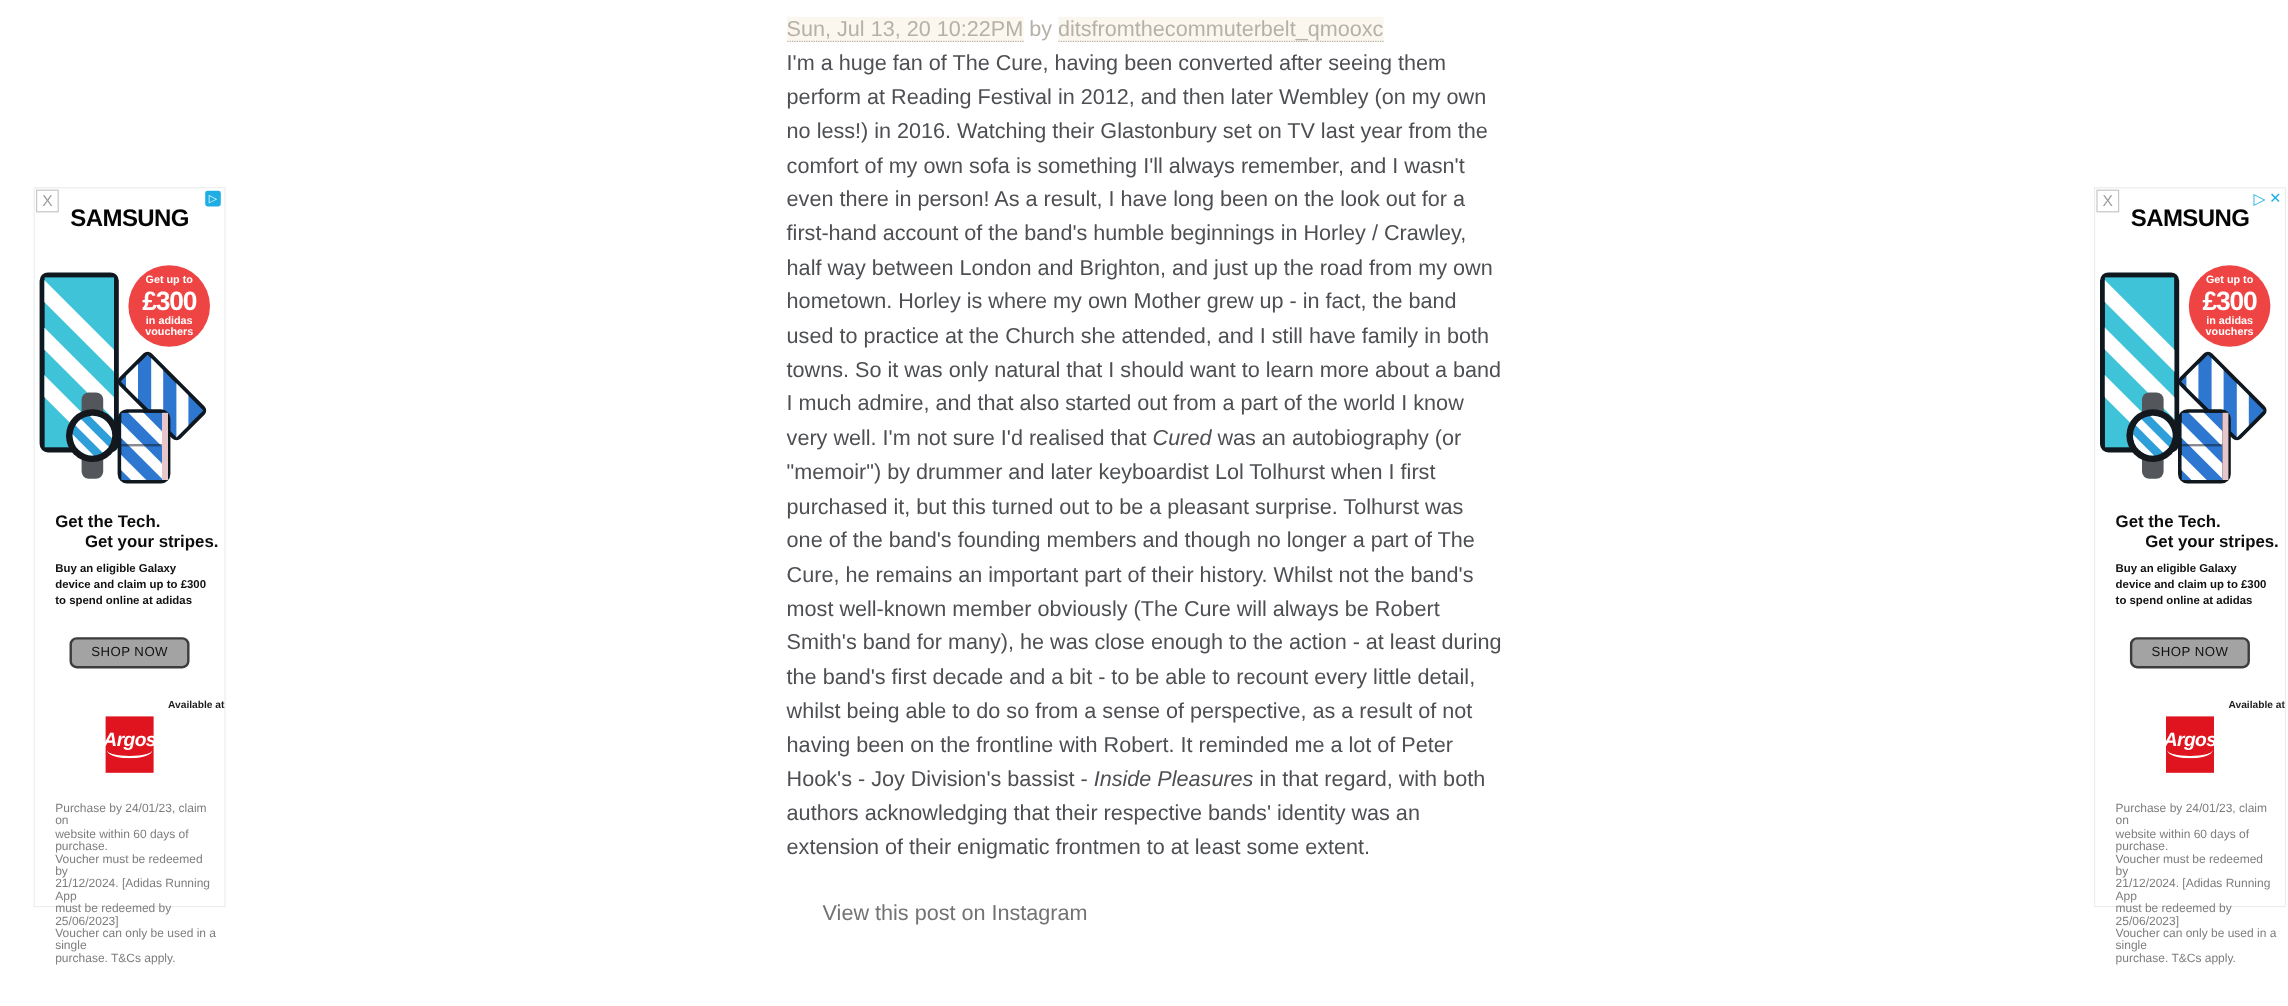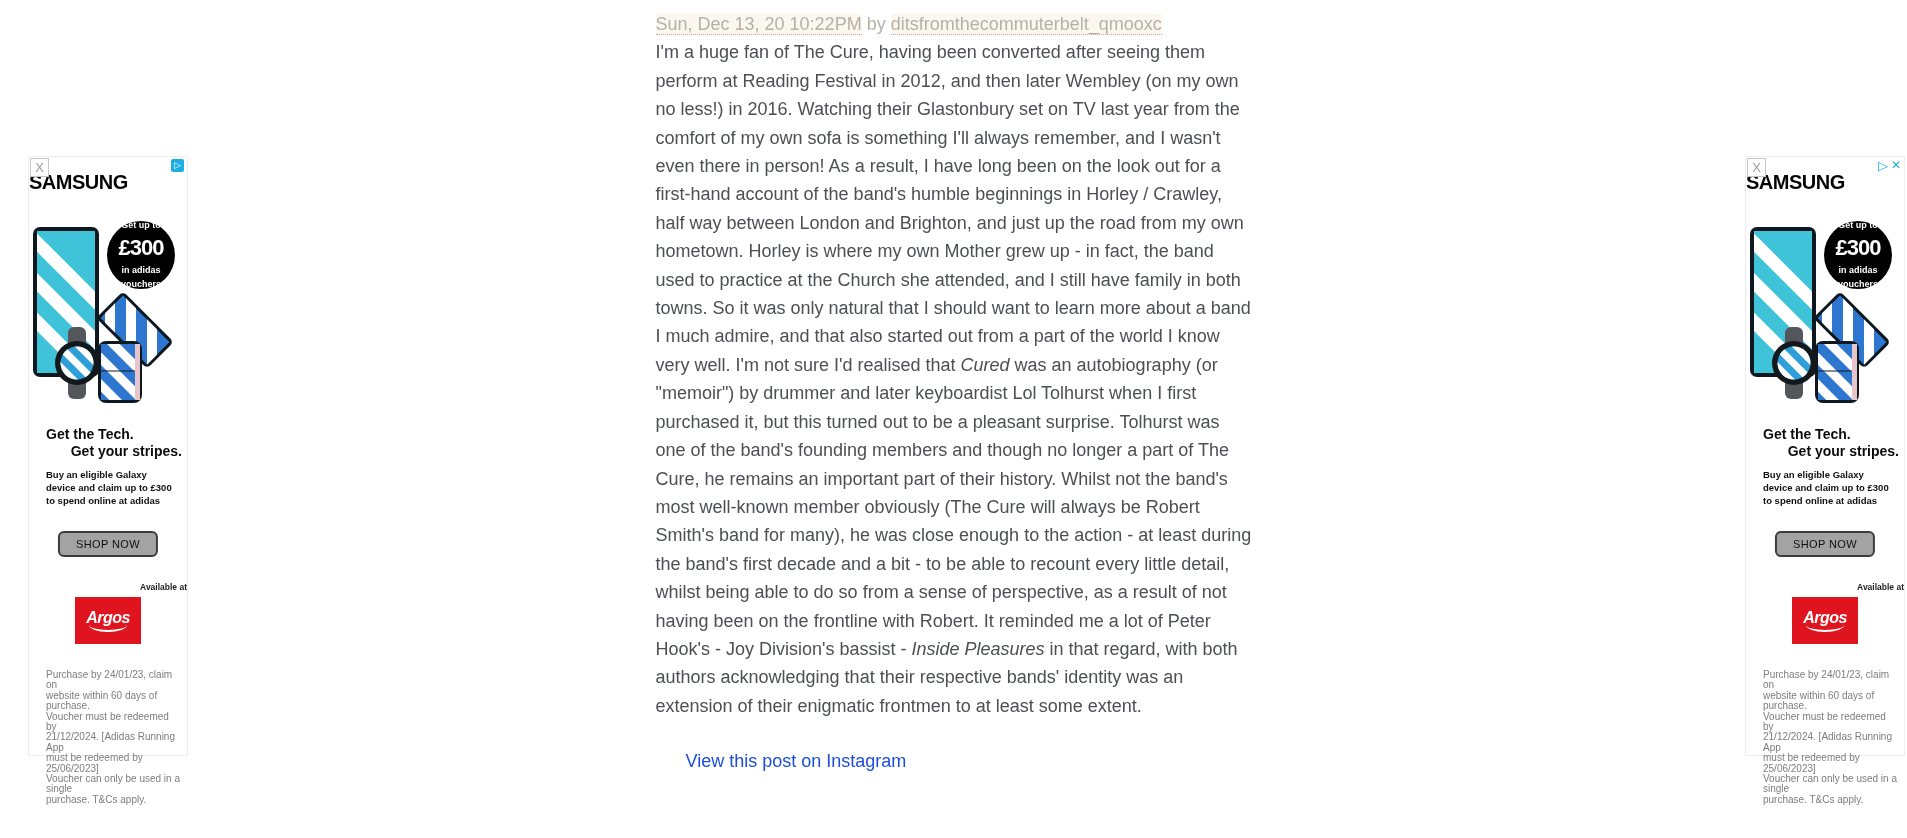--- a/index.html
+++ b/index.html
@@ -8,72 +8,72 @@
 
   
   .content { width:596px; margin:0 auto; padding-top:10px;
              font-size:18px; line-height:28.4px; color:#4d4f53; }
   .meta-link { color:#b5b1a8; background:#fbf7ee; border-bottom:1px dotted #b3afa6;
                text-decoration:none; cursor:pointer; }
   .meta-sep  { color:#b5b1a8; }
   .post-body { margin:0; }
   .post-body .it { font-style:italic; }
   .insta { margin-top:27px; padding-left:30px; }
-  .insta a { color:#1d4ed8; text-decoration:none; cursor:pointer; }
+  .insta a { color:#737373; text-decoration:none; cursor:pointer; }
 
   
   .ad { position:absolute; width:160px; height:600px; background:#fff;
         border:1px solid #ededed; overflow:visible; }
   .ad-left  { left:28px;   top:156px; }
   .ad-right { left:1745px; top:156px; }
   .ad-close { position:absolute; top:1px; left:1px; width:19px; height:19px;
               line-height:17px; text-align:center; border:1px solid #c6c6c6;
               background:#fff; color:#9b9b9b; font-size:13px; cursor:pointer; z-index:5; }
   .ad-choices { position:absolute; top:2px; right:3px; display:flex; gap:3px;
                 align-items:center; z-index:5; cursor:pointer; }
   .adc-tri { color:#1faee4; font-size:13px; line-height:13px; }
   .adc-x   { color:#1faee4; font-size:12px; line-height:13px; }
   .adc-box { width:13px; height:13px; background:#1faee4; border-radius:2px;
              color:#fff; font-size:9px; line-height:13px; text-align:center; }
-  .ad-brand { margin-top:14px; text-align:left; font-size:20px; font-weight:bold;
+  .ad-brand { margin-top:14px; text-align:center; font-size:20px; font-weight:bold;
               letter-spacing:-0.5px; color:#050505; }
   .ad-devices { position:absolute; top:58px; left:0; }
   .ad-badge { position:absolute; top:64px; right:12px; width:68px; height:68px;
-              border-radius:50%; background:#000000; color:#fff; z-index:2;
-              display:flex; flex-direction:column; justify-content:space-between;
+              border-radius:50%; background:#ef4444; color:#fff; z-index:2;
+              display:flex; flex-direction:column; justify-content:center;
               text-align:center; line-height:1; }
   .badge-small { font-size:9px; font-weight:bold; }
   .badge-big   { font-size:22px; font-weight:bold; letter-spacing:-1px; margin:2px 0 1px; }
   .ad-headline { position:absolute; top:269px; left:0; width:100%;
                  color:#0c0c0c; font-weight:bold; font-size:14px; line-height:17px; }
   .ad-headline .h1 { padding-left:17px; }
   .ad-headline .h2 { text-align:right; padding-right:5px; }
   .ad-bodytext { position:absolute; top:311px; left:17px; right:4px;
                  font-size:9.5px; font-weight:bold; line-height:13px; color:#101010; }
   .ad-cta { position:absolute; top:374px; left:50%; transform:translateX(-50%);
             border:2px solid #3c3c3c; border-radius:6px; background:#a3a3a3;
             font-size:11px; letter-spacing:0.4px; padding:5px 16px;
             white-space:nowrap; color:#101010; cursor:pointer; }
   .ad-available { position:absolute; top:425px; width:100%; text-align:right;
                   font-size:8.5px; font-weight:bold; color:#1a1a1a; }
   .ad-argos { position:absolute; top:440px; left:50%; transform:translateX(-50%);
-              width:66px; height:47px; background:#e0141e; color:#fff;
+              width:40px; height:47px; background:#e0141e; color:#fff;
               display:flex; flex-direction:column; align-items:center; justify-content:center; }
   .argos-word { font-style:italic; font-weight:bold; font-size:16px; letter-spacing:-0.5px; }
   .argos-swoosh { width:38px; height:7px; border-bottom:2px solid #fff;
                   border-radius:0 0 50% 50% / 0 0 100% 100%; margin-top:-2px; }
   .ad-terms { position:absolute; top:513px; left:17px; right:5px;
               font-size:10px; line-height:10.4px; color:#7d7d7d; }
 </style>
 </head>
 <body>
 
 <div class="content">
   <div>
-    <a class="meta-link">Sun, Dec 13, 20 10:22PM</a><span class="meta-sep"> by </span><a class="meta-link">ditsfromthecommuterbelt_qmooxc</a>
+    <a class="meta-link">Sun, Jul 13, 20 10:22PM</a><span class="meta-sep"> by </span><a class="meta-link">ditsfromthecommuterbelt_qmooxc</a>
   </div>
   <p class="post-body"><span>I'm a huge fan of The Cure, having been converted after seeing them perform at Reading Festival in 2012, and then later Wembley (on my own no less!) in 2016. Watching their Glastonbury set on TV last year from the comfort of my own sofa is something I'll always remember, and I wasn't even there in person! As a result, I have long been on the look out for a first-hand account of the band's humble beginnings in Horley / Crawley, half way between London and Brighton, and just up the road from my own hometown. Horley is where my own Mother grew up - in fact, the band used to practice at the Church she attended, and I still have family in both towns. So it was only natural that I should want to learn more about a band I much admire, and that also started out from a part of the world I know very well. I'm not sure I'd realised that </span><span class="it">Cured</span><span> was an autobiography (or "memoir") by drummer and later keyboardist Lol Tolhurst when I first purchased it, but this turned out to be a pleasant surprise. Tolhurst was one of the band's founding members and though no longer a part of The Cure, he remains an important part of their history. Whilst not the band's most well-known member obviously (The Cure will always be Robert Smith's band for many), he was close enough to the action - at least during the band's first decade and a bit - to be able to recount every little detail, whilst being able to do so from a sense of perspective, as a result of not having been on the frontline with Robert. It reminded me a lot of Peter Hook's - Joy Division's bassist - </span><span class="it">Inside Pleasures</span><span> in that regard, with both authors acknowledging that their respective bands' identity was an extension of their enigmatic frontmen to at least some extent.</span></p>
   <div class="insta">
     <a>View this post on Instagram</a>
   </div>
 </div>
 
 <div class="ad ad-left">
   <div class="ad-close">X</div>
   <div class="ad-choices">

